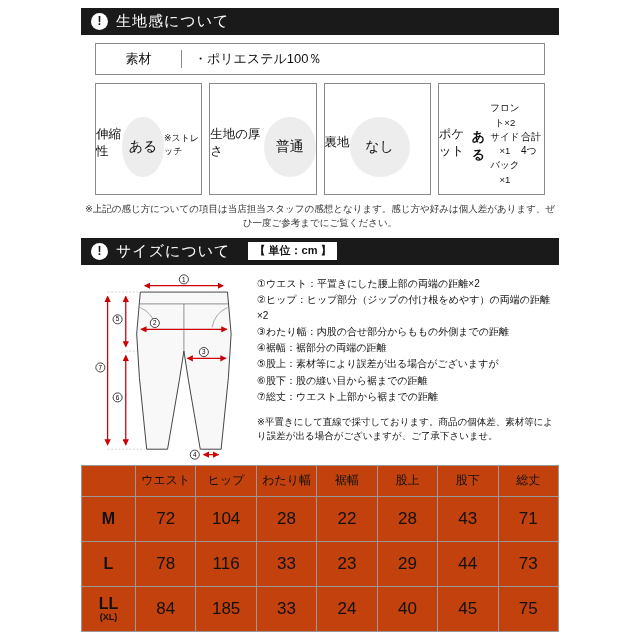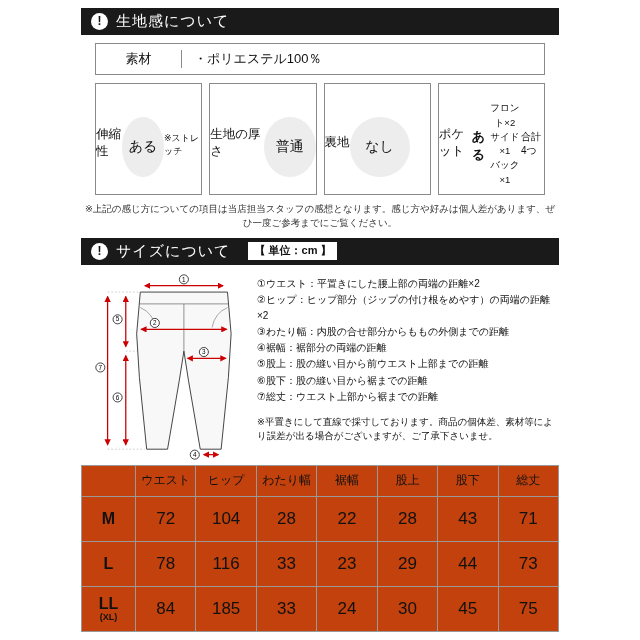--- a/index.html
+++ b/index.html
@@ -204,21 +204,21 @@
           </g>
         </g>
       </svg>
 
       <div class="legend">
         <div id="legend-list">
             <div class="legend-line">①ウエスト：平置きにした腰上部の両端の距離×2</div>
             <div class="legend-line">②ヒップ：ヒップ部分（ジップの付け根をめやす）の両端の距離×2</div>
             <div class="legend-line">③わたり幅：内股の合せ部分からももの外側までの距離</div>
             <div class="legend-line">④裾幅：裾部分の両端の距離</div>
-            <div class="legend-line">⑤股上：股の縫い目から前ウエスト上部までの距離</div>
+            <div class="legend-line">⑤股上：素材等により誤差が出る場合がございますが</div>
             <div class="legend-line">⑥股下：股の縫い目から裾までの距離</div>
             <div class="legend-line">⑦総丈：ウエスト上部から裾までの距離</div>
           </div>
         <p class="measure-note">※平置きにして直線で採寸しております。商品の個体差、素材等により誤差が出る場合がございますが、ご了承下さいませ。</p>
       </div>
     </div>
 
     <table id="size-table">
         <thead>
           <tr>
@@ -259,20 +259,20 @@
           </tr>
           <tr>
             <th class="rowlab">
               <div>LL</div>
               <div class="sub">(XL)</div>
             </th>
             <td>84</td>
             <td>185</td>
             <td>33</td>
             <td>24</td>
-            <td>30</td>
+            <td>40</td>
             <td>45</td>
             <td>75</td>
           </tr>
         </tbody>
       </table>
   </section>
 </div>
 
 </body></html>

